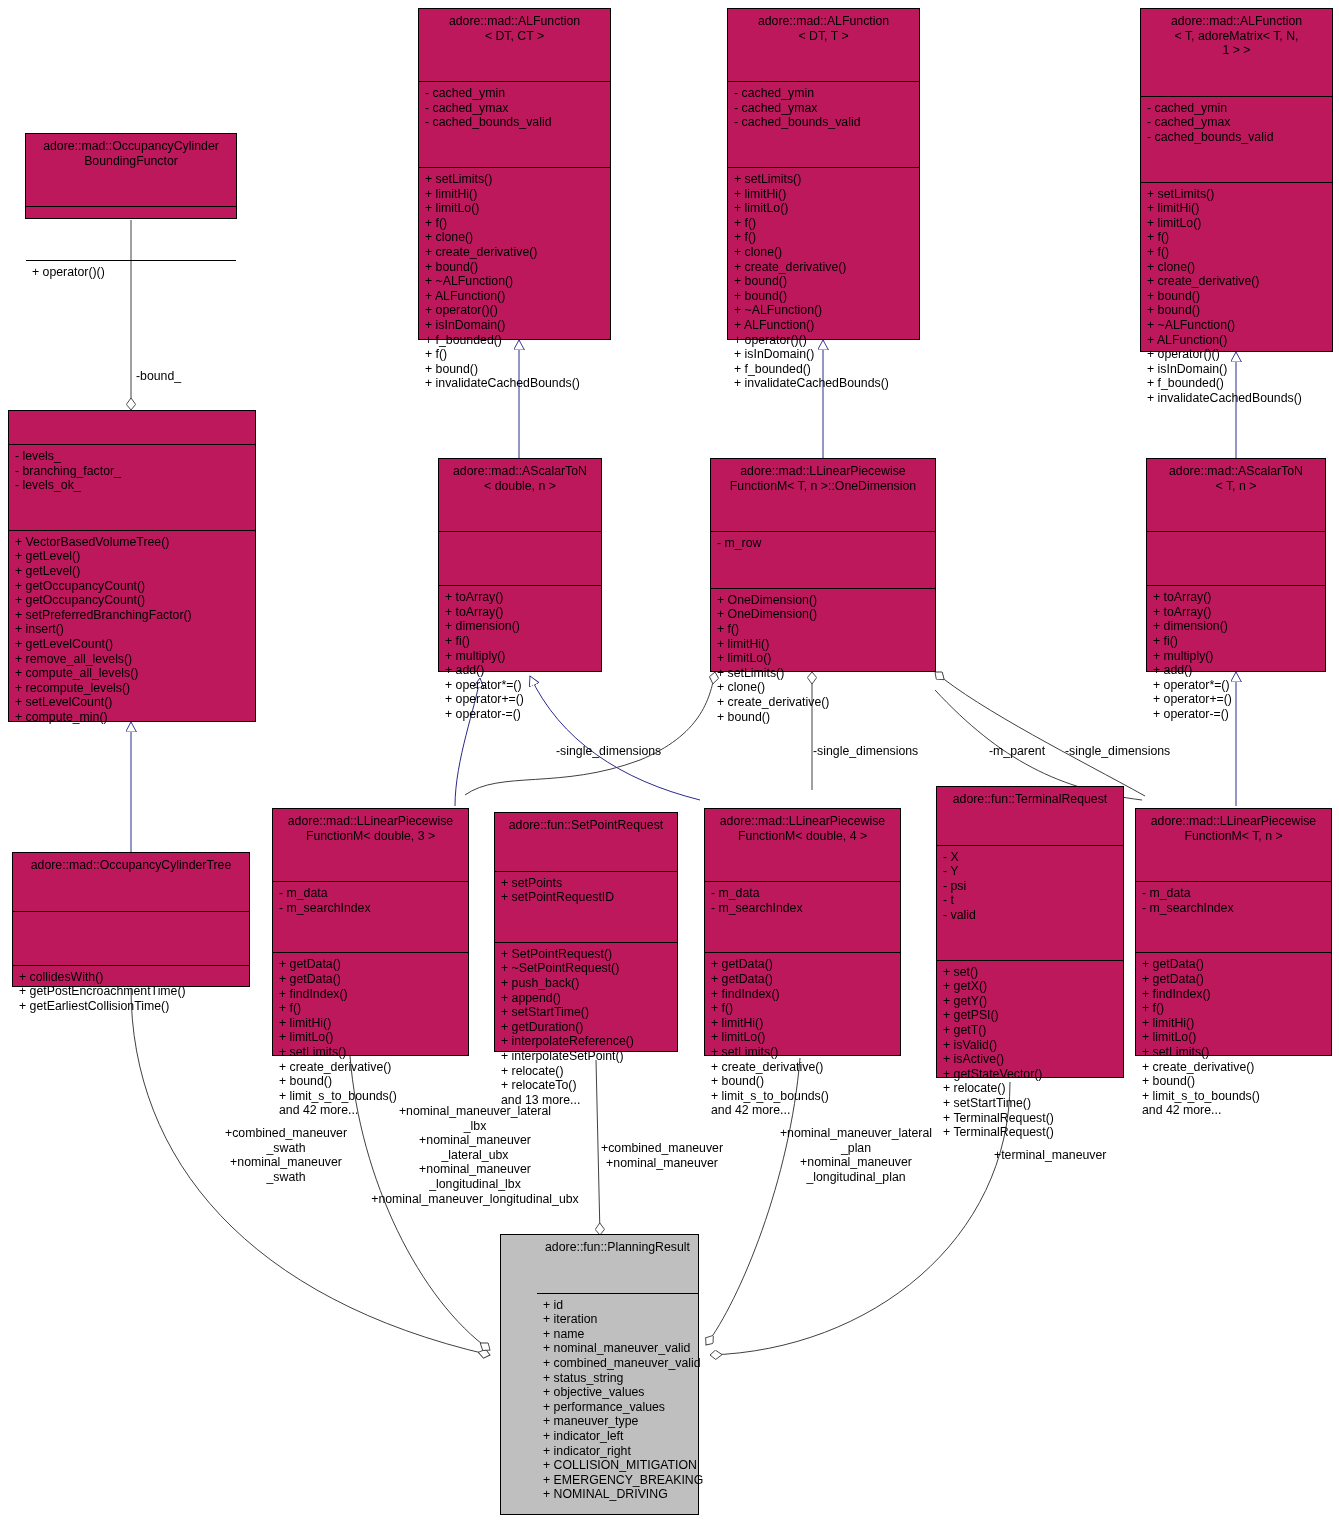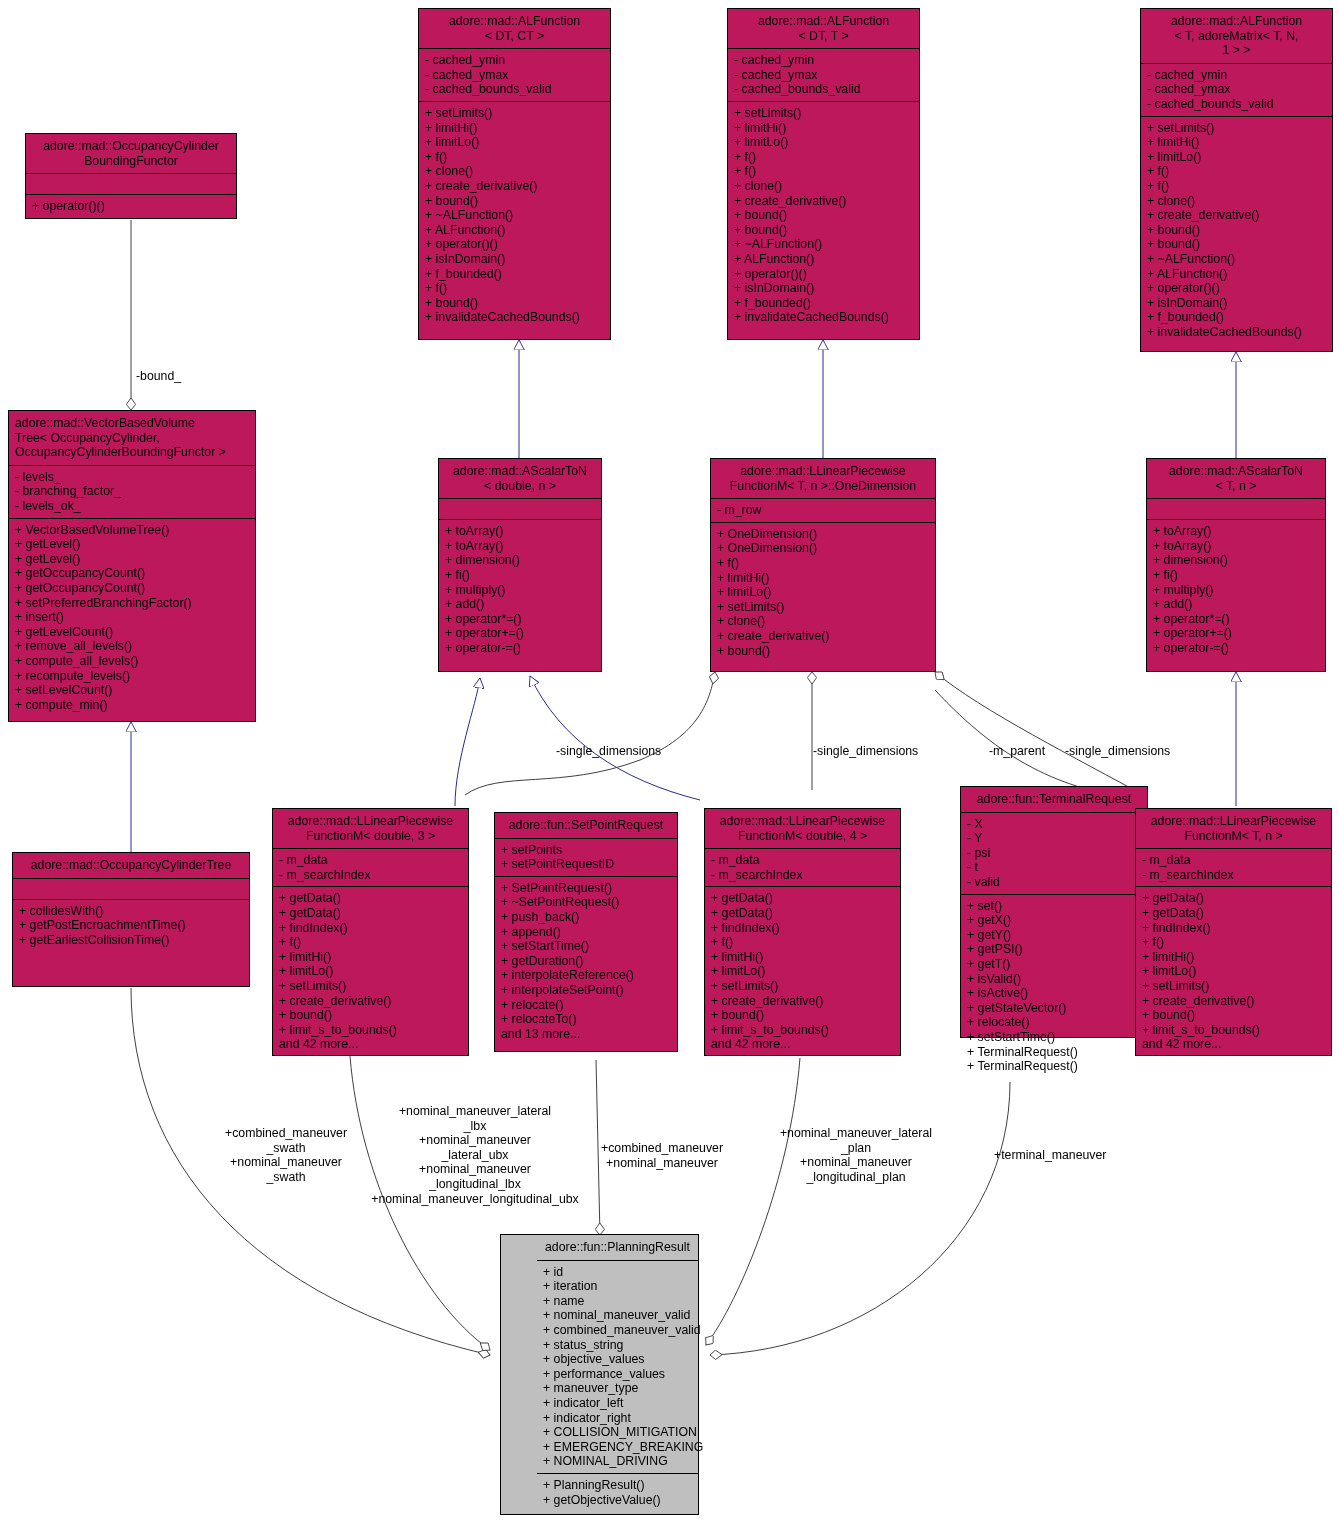--- a/index.html
+++ b/index.html
@@ -4,21 +4,21 @@
 <style>
   html,body{margin:0;padding:0;background:#ffffff;}
   body{font-family:"Liberation Sans", sans-serif;}
   #canvas{position:relative;width:1339px;height:1520px;overflow:hidden;background:#fff;}
   svg.edges{position:absolute;left:0;top:0;width:1339px;height:1520px;pointer-events:none;}
 
   .node{position:absolute;border:1px solid #000;background:#be185d;box-sizing:border-box;}
   .node.highlight{background:#bfbfbf;}
   .title{font-size:12.3px;line-height:14.6px;text-align:center;padding:5px 4px 5px 4px;color:#000;white-space:pre-line;}
   .sep{border-top:1px solid #000;}
-  .sec{font-size:12.3px;line-height:14.6px;padding:4px 5px 4px 6px;color:#000;}
+  .sec{font-size:12.3px;line-height:14.6px;padding:4px 5px 4px 6px;color:#000;margin-top:33px;}
   .sec div{white-space:pre;}
   .sec.empty{height:20px;padding:0;}
 
   .elabel{position:absolute;font-size:12.3px;line-height:14.6px;color:#000;white-space:pre-line;}
   .elabel.c{text-align:center;}
   .elabel.l{text-align:center;}
 </style>
 </head>
 <body>
 
@@ -154,23 +154,20 @@
   <div class="node" style="left:25px;top:133px;width:212px;height:86px;">
     <div class="title">adore::mad::OccupancyCylinder
 BoundingFunctor</div>
     <div class="sec sep empty"></div>
     <div class="sec sep">
       <div>+ operator()()</div>
     </div>
   </div>
 
   <div class="node" style="left:8px;top:410px;width:248px;height:312px;">
-    <div class="title" style="text-align:left;padding-left:6px;">adore::mad::VectorBasedVolume
-Tree&lt; OccupancyCylinder,
- OccupancyCylinderBoundingFunctor &gt;</div>
     <div class="sec sep">
       <div>- levels_</div>
       <div>- branching_factor_</div>
       <div>- levels_ok_</div>
     </div>
     <div class="sec sep">
       <div>+ VectorBasedVolumeTree()</div>
       <div>+ getLevel()</div>
       <div>+ getLevel()</div>
       <div>+ getOccupancyCount()</div>
@@ -307,21 +304,21 @@
       <div>+ limitHi()</div>
       <div>+ limitLo()</div>
       <div>+ setLimits()</div>
       <div>+ create_derivative()</div>
       <div>+ bound()</div>
       <div>+ limit_s_to_bounds()</div>
       <div>and 42 more...</div>
     </div>
   </div>
 
-  <div class="node" style="left:960px;top:786px;width:188px;height:252px;">
+  <div class="node" style="left:936px;top:786px;width:188px;height:292px;">
     <div class="title">adore::fun::TerminalRequest</div>
     <div class="sec sep">
       <div>- X</div>
       <div>- Y</div>
       <div>- psi</div>
       <div>- t</div>
       <div>- valid</div>
     </div>
     <div class="sec sep">
       <div>+ set()</div>

